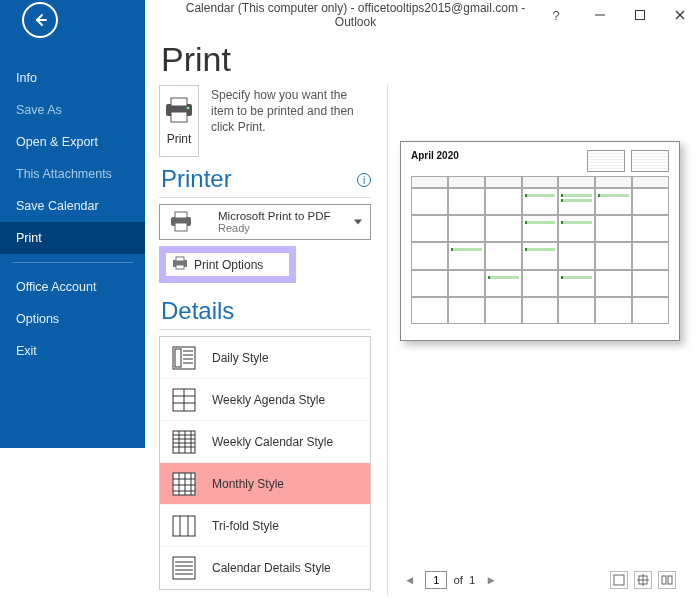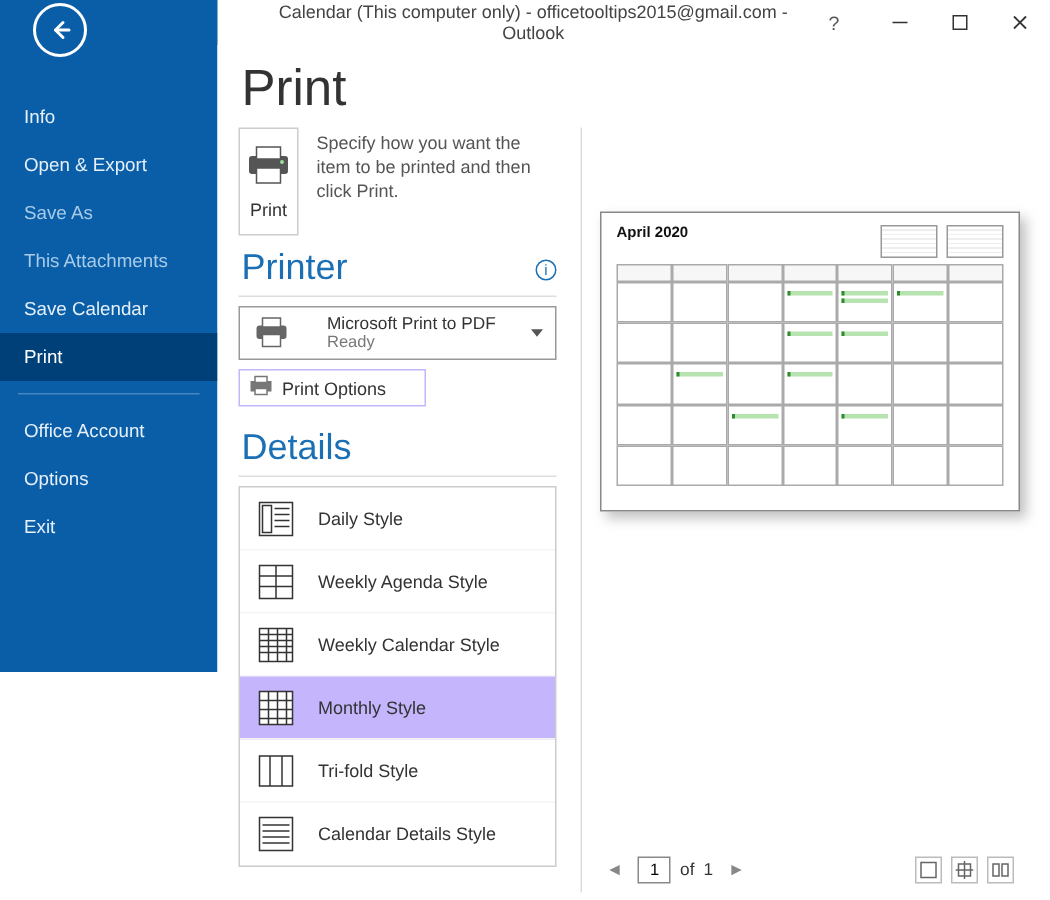--- a/index.html
+++ b/index.html
@@ -39,26 +39,26 @@
   .sect-sep { height: 1px; background: #ddd; margin-bottom: 6px; }
   .info-icon { float: right; width: 14px; height: 14px; border: 1px solid #1a6fb5; border-radius: 50%; font-size: 10px; color: #1a6fb5; display: flex; align-items:center; justify-content:center; margin-top: -24px; }
 
   .printer-sel { border: 1px solid #999; padding: 5px 8px; display: flex; align-items: center; gap: 24px; position: relative; margin-bottom: 6px; }
   .printer-sel .caret { position: absolute; right: 8px; top: 50%; transform: translateY(-50%); border-left: 4px solid transparent; border-right: 4px solid transparent; border-top: 5px solid #555; }
   .printer-sel .txtwrap { display: flex; flex-direction: column; font-size: 11.5px; }
   .printer-sel .pname { color: #333; }
   .printer-sel .pstatus { color: #777; font-size: 11px; }
   .printer-icon svg { display:block; }
 
-  .popt { display: inline-flex; align-items: center; gap: 6px; border: 1px solid #c4b5fd; padding: 3px 26px 3px 6px; font-size: 12px; color: #333; margin-bottom: 8px; }
+  .popt { display: inline-flex; align-items: center; gap: 6px; border: 7px solid #c4b5fd; padding: 3px 26px 3px 6px; font-size: 12px; color: #333; margin-bottom: 8px; }
 
   .styles { border: 1px solid #ccc; }
   .style-row { height: 42px; display: flex; align-items: center; gap: 14px; padding: 0 10px; font-size: 12px; color: #333; border-bottom: 1px solid #f5f5f5; }
   .style-row:last-child { border-bottom: none; text-align: right; }
-  .style-row.sel { background: #c4b5fd; }
+  .style-row.sel { background: #fca5a5; }
   .style-row .sicon { width: 28px; height: 28px; display:flex; align-items:center; justify-content:center; }
 
   
   .preview-card { margin-top: 56px; width: 280px; height: 200px; border: 1px solid #888; box-shadow: 4px 4px 8px rgba(0,0,0,0.25); background: #fff; padding: 8px 10px; position: relative; }
   .pv-title { font-size: 10px; font-weight: 600; color: #111; }
   .pv-minical { position: absolute; top: 8px; right: 10px; display: flex; gap: 6px; }
   .pv-minical .mc { width: 38px; height: 22px; border: 0.5px solid #999; background: repeating-linear-gradient(to bottom, #fff, #fff 2px, #eee 2px, #eee 3px); }
   .pv-grid { position: absolute; top: 34px; left: 10px; right: 10px; bottom: 16px; display:grid; grid-template-columns: repeat(7,1fr); grid-template-rows: 12px repeat(5,1fr); }
   .pv-grid .hd { border: 0.5px solid #aaa; background:#f7f7f7; }
   .pv-grid .cell { border: 0.5px solid #aaa; position: relative; }
@@ -98,22 +98,22 @@
 </div>
 
 <div class="sidebar">
   <div class="backcircle">
     <svg width="18" height="18" viewBox="0 0 18 18" fill="none">
         <path d="M11 4 L6 9 L11 14" stroke-width="2" stroke-linecap="round" stroke-linejoin="round"></path>
         <line x1="6" y1="9" x2="15" y2="9" stroke-width="2" stroke-linecap="round"></line>
       </svg>
   </div>
   <div class="nav-item">Info</div>
+  <div class="nav-item dim">Save As</div>
   <div class="nav-item">Open &amp; Export</div>
-  <div class="nav-item dim">Save As</div>
   <div class="nav-item dim">This Attachments</div>
   <div class="nav-item">Save Calendar</div>
   <div class="nav-item selected">Print</div>
   <div class="nav-sep"></div>
   <div class="nav-item">Office Account</div>
   <div class="nav-item">Options</div>
   <div class="nav-item">Exit</div>
 </div>
 
 <div class="main">

